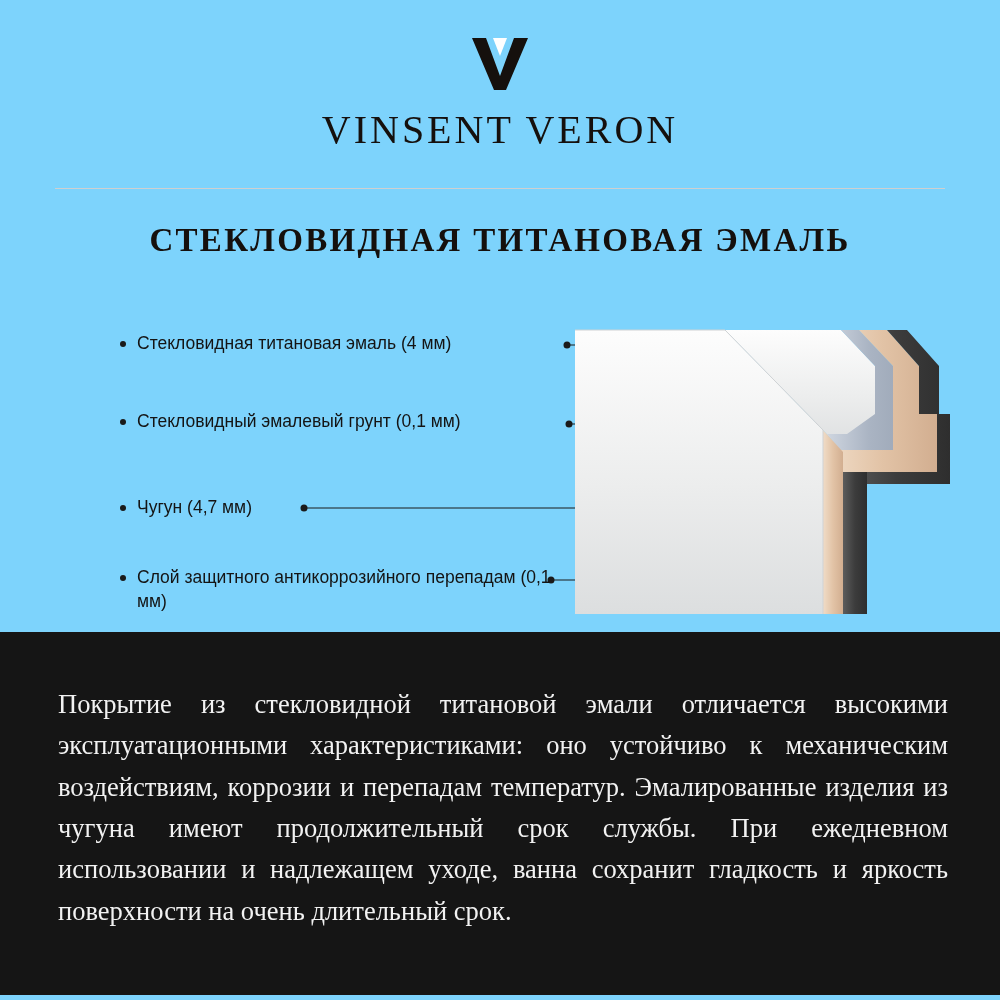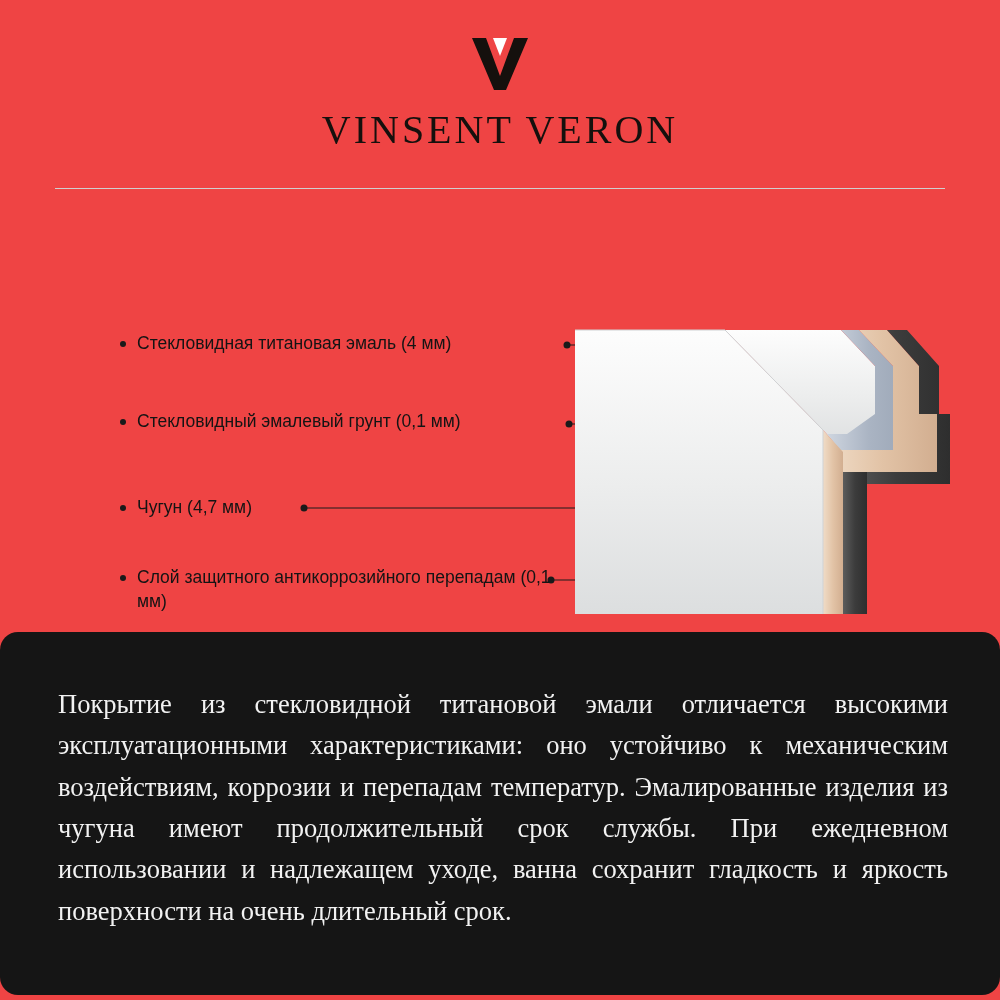--- a/index.html
+++ b/index.html
@@ -10,21 +10,21 @@
     width: 1000px;
     height: 1000px;
     background: #ffffff;
     font-family: "Liberation Sans", sans-serif;
     overflow: hidden;
   }
   .page {
     position: relative;
     width: 1000px;
     height: 1000px;
-    background: #ef4444;
+    background: #7dd3fc;
   }
 
   
   .brand {
     position: absolute;
     top: 36px;
     left: 0;
     width: 1000px;
     text-align: center;
   }
@@ -123,21 +123,20 @@
   }
 
   
   .panel {
     position: absolute;
     left: 0;
     top: 632px;
     width: 1000px;
     height: 363px;
     background: #151515;
-    border-radius: 18px;
   }
   .panel-text {
     position: absolute;
     left: 58px;
     top: 52px;
     width: 890px;
     font-family: "Liberation Serif", serif;
     font-size: 26.5px;
     line-height: 1.56;
     color: #f2f2f2;
@@ -153,20 +152,21 @@
   <div class="brand">
     <svg class="brand-mark" viewBox="0 0 60 56">
       <path d="M2 2 L16 2 L30 40 L44 2 L58 2 L36 54 L24 54 Z" fill="#15100d"></path>
       <path d="M23 2 L37 2 L30 20 Z" fill="#ffffff"></path>
     </svg>
     <div class="brand-name">VINSENT VERON</div>
   </div>
 
   <div class="divider"></div>
 
+  <div class="title">СТЕКЛОВИДНАЯ ТИТАНОВАЯ ЭМАЛЬ</div>
 
   <div class="diagram">
 
     <svg class="leaders" viewBox="0 0 1000 330">
 
       <line x1="568" y1="45" x2="665" y2="45" stroke="#1a1a1a" stroke-width="1"></line>
       <circle cx="567" cy="45" r="3.5" fill="#1a1a1a"></circle>
       <circle cx="666" cy="45" r="3.5" fill="#1a1a1a"></circle>
 
       <line x1="570" y1="124" x2="843" y2="124" stroke="#1a1a1a" stroke-width="1"></line>

